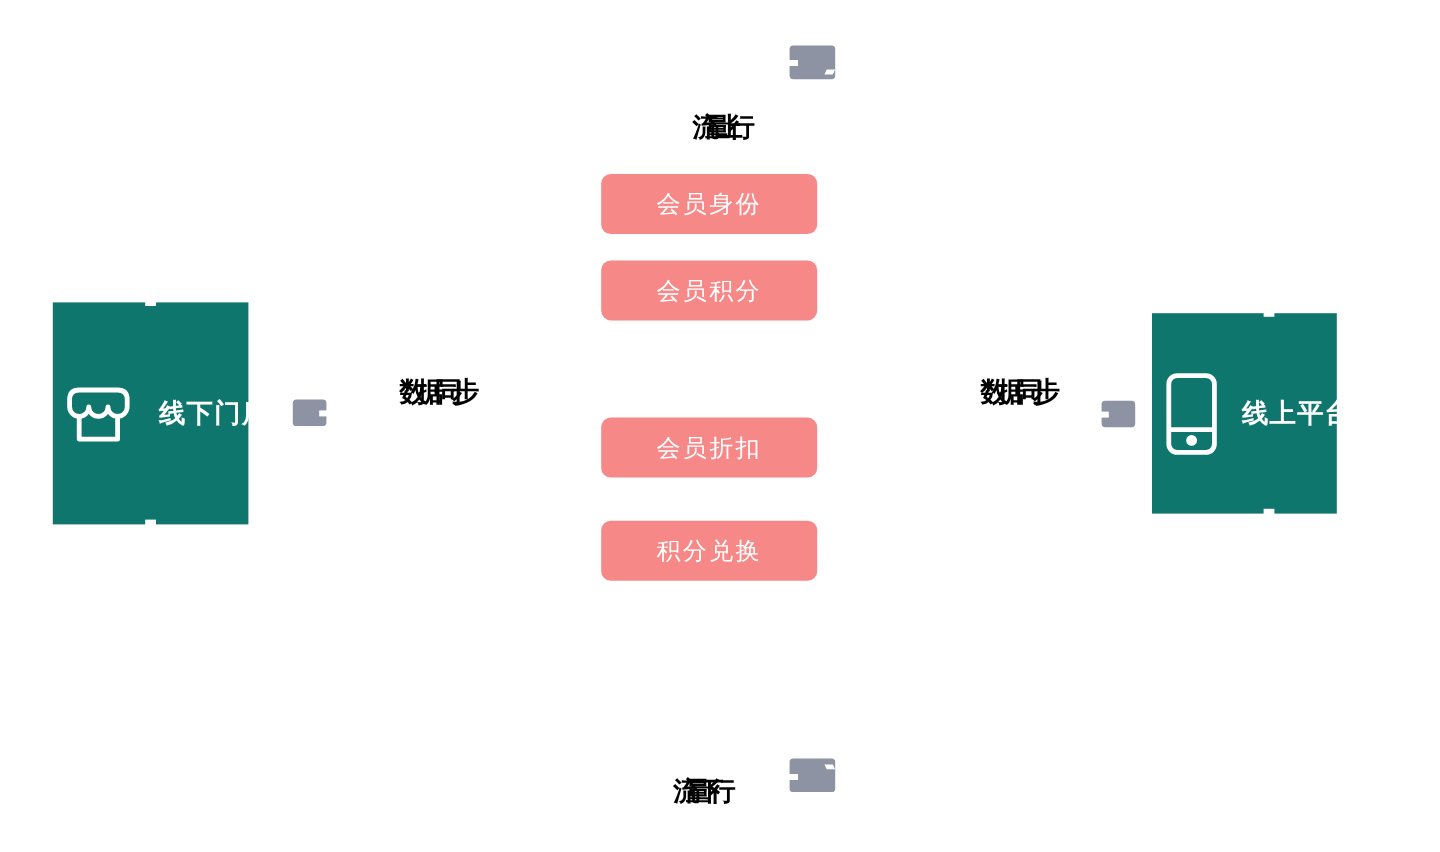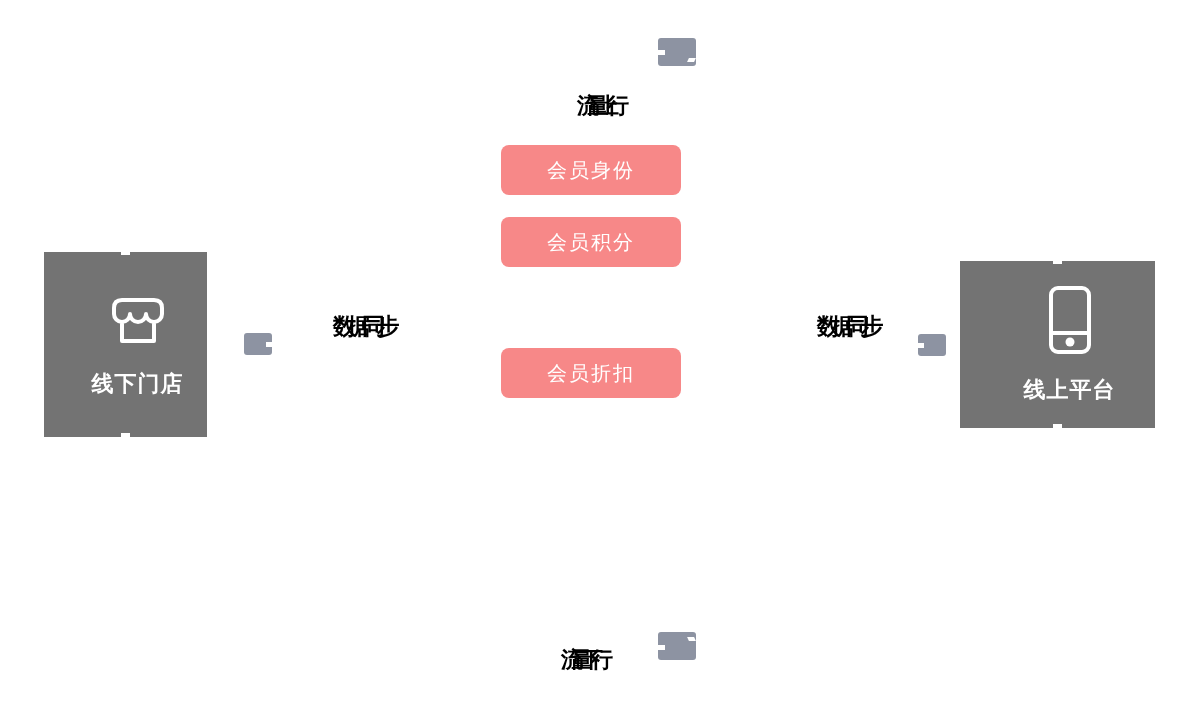--- a/index.html
+++ b/index.html
@@ -10,31 +10,31 @@
     position: relative;
     width: 1200px;
     height: 710px;
     background: #ffffff;
     overflow: hidden;
   }
 
   
   .node {
     position: absolute;
-    background: #737373;
+    background: #0f766e;
     display: flex;
-    flex-direction: column;
+    flex-direction: row;
     align-items: center;
     justify-content: center;
     gap: 20px;
     color: #ffffff;
     padding-left: 24px;
   }
   .node-offline { left: 44px; top: 252px; width: 163px; height: 185px; }
-  .node-online  { left: 960px; top: 261px; width: 195px; height: 167px; }
+  .node-online  { left: 960px; top: 261px; width: 154px; height: 167px; }
   .node-label {
     color: #ffffff;
     font-size: 22px;
     font-weight: bold;
     letter-spacing: 1px;
     white-space: nowrap;
   }
   .node-icon { display: block; line-height: 0; }
 
   
@@ -140,20 +140,21 @@
   <span class="notch" style="left:121px; top:433px;"></span>
 
   <div class="sync-label sync-left">数据同步</div>
   <div class="gray-icon gray-sm gi-left">
     <span class="dash"></span>
   </div>
 
   <div class="pill pill-1">会员身份</div>
   <div class="pill pill-2">会员积分</div>
   <div class="pill pill-4">会员折扣</div>
+  <div class="pill pill-5">积分兑换</div>
 
   <div class="sync-label sync-right">数据同步</div>
   <div class="gray-icon gray-sm gi-right">
     <span class="dash"></span>
   </div>
 
   <div class="node node-online">
     <span class="node-icon">
       <svg width="44" height="70" viewBox="0 0 44 70" fill="none">
         <rect x="3" y="3" width="38" height="64" rx="7" stroke="#ffffff" stroke-width="4" fill="none"></rect>

